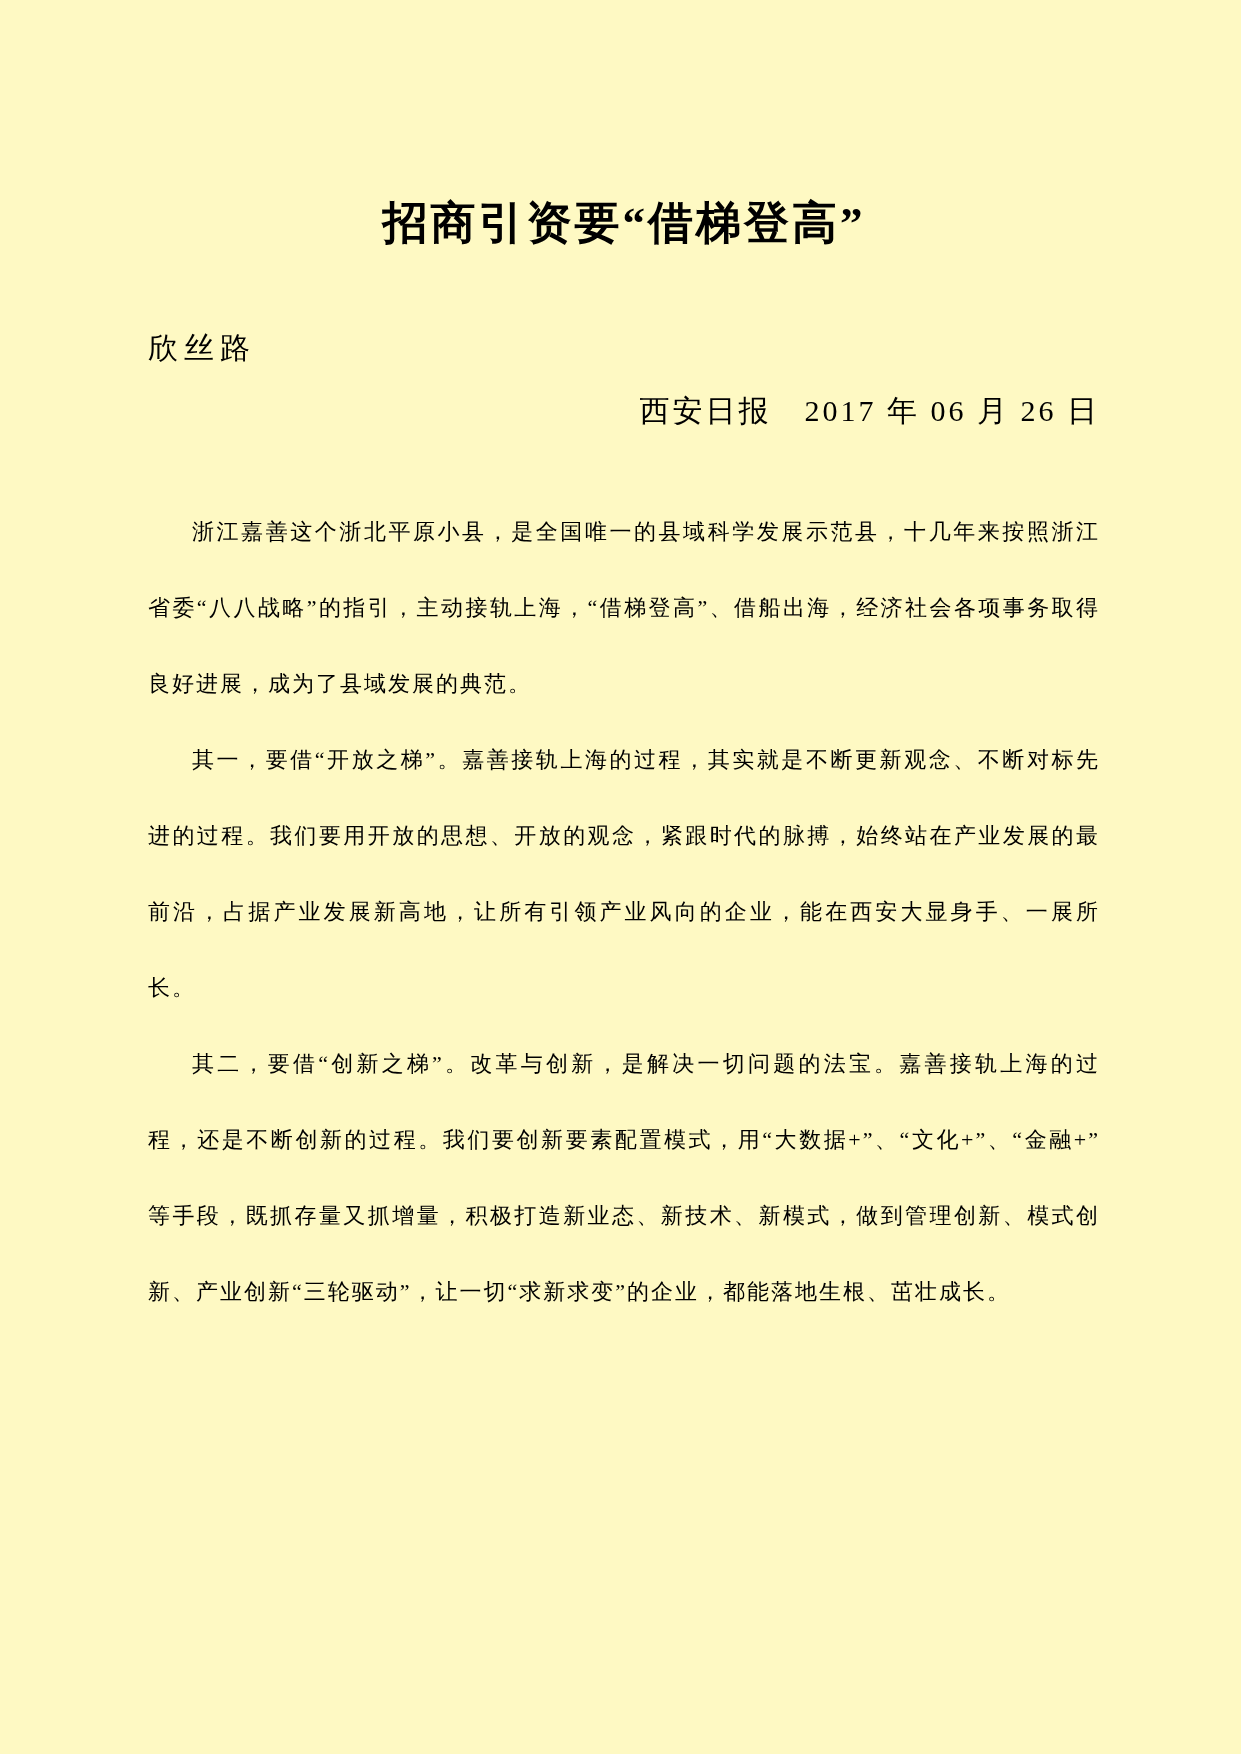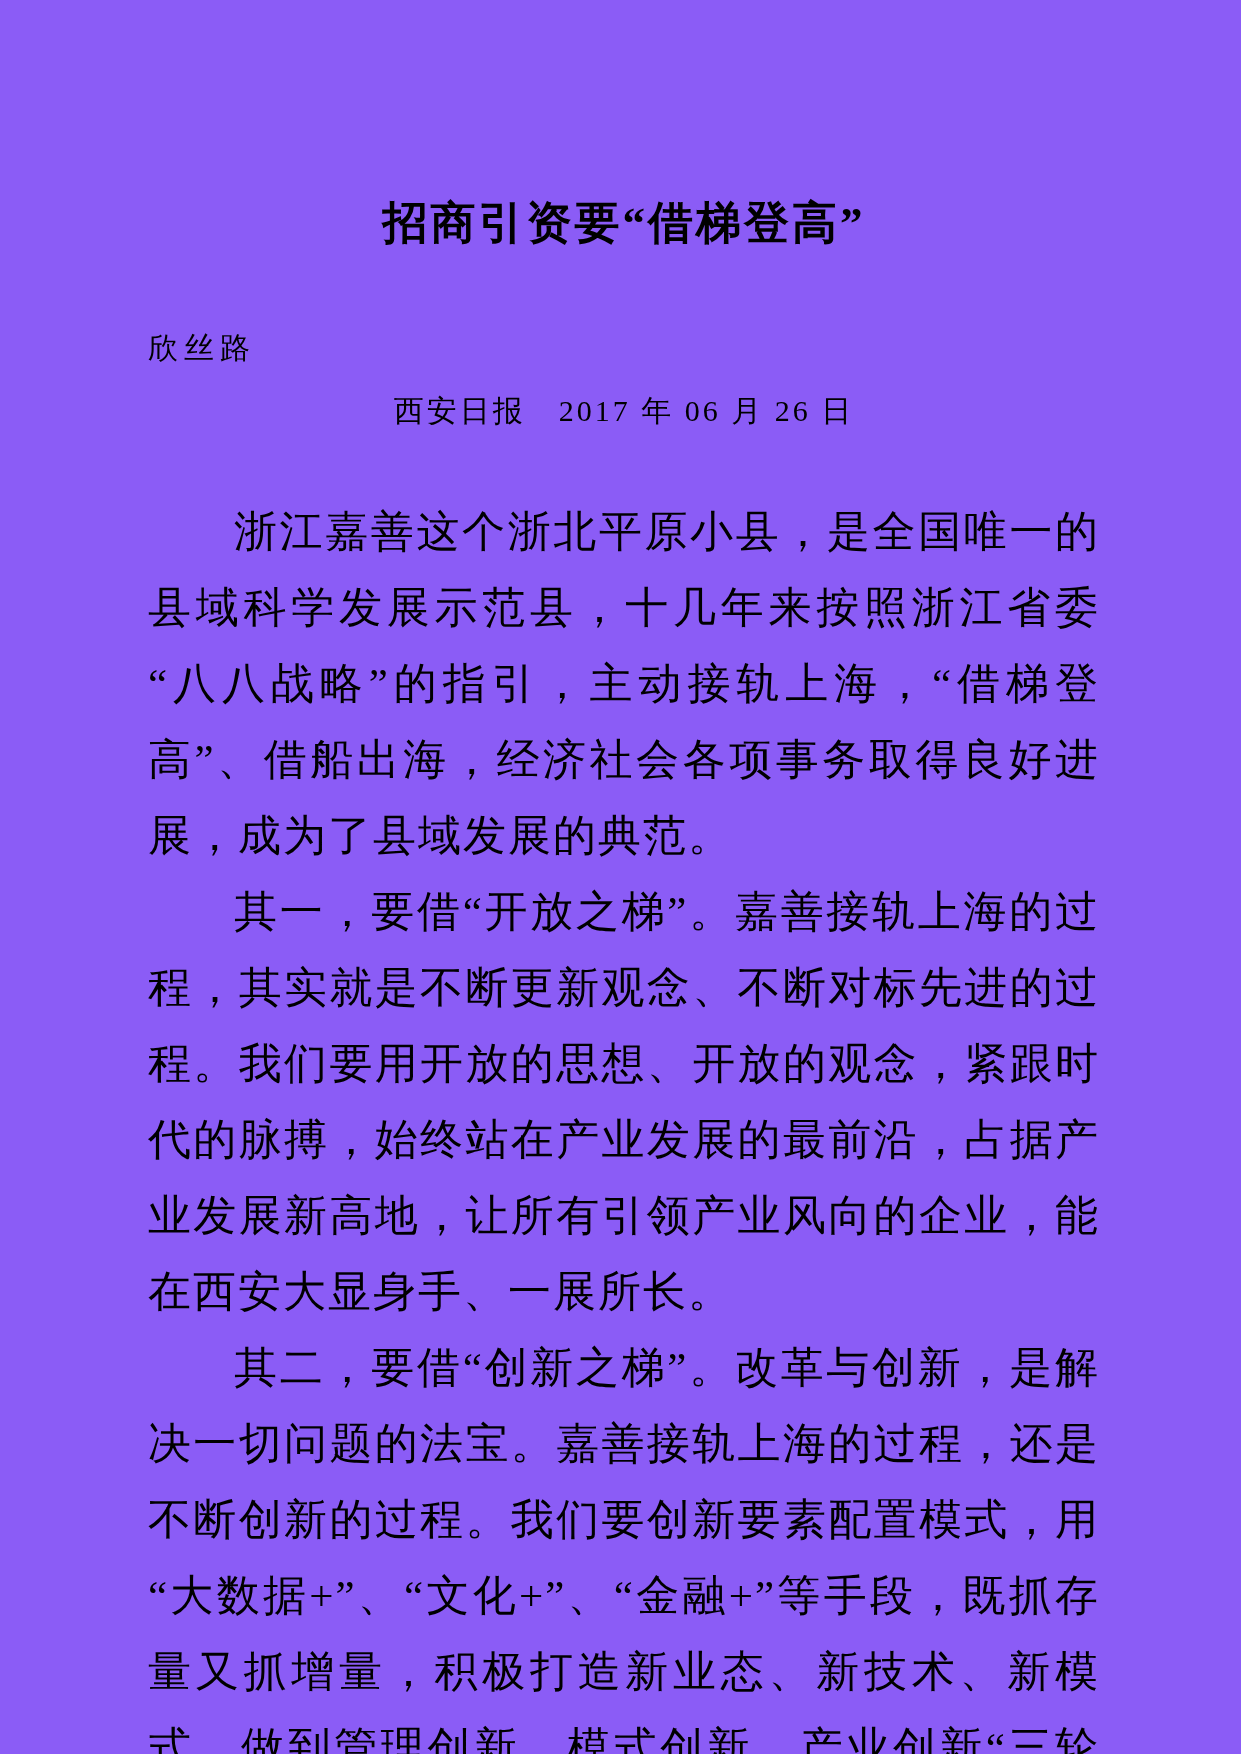--- a/index.html
+++ b/index.html
@@ -4,21 +4,21 @@
 <style>
   html, body {
     margin: 0;
     padding: 0;
     background: #ffffff;
   }
   .page {
     position: relative;
     width: 1241px;
     height: 1754px;
-    background: #8b5cf6;
+    background: #fef9c3;
     color: #000000;
     font-family: "Liberation Serif", "DejaVu Serif", serif;
     overflow: hidden;
     box-sizing: border-box;
     padding: 196px 141px 0 148px;
   }
   .doc-title {
     text-align: center;
     font-size: 45px;
     font-weight: bold;
@@ -27,28 +27,28 @@
     margin: 0 0 78px 0;
     white-space: nowrap;
   }
   .doc-author {
     font-size: 30px;
     font-weight: normal;
     letter-spacing: 6px;
     margin: 0 0 22px 0;
   }
   .doc-source {
-    text-align: center;
+    text-align: right;
     font-size: 30px;
     font-weight: normal;
     letter-spacing: 3px;
     margin: 0 0 62px 0;
   }
   .doc-body p {
-    font-size: 43px;
+    font-size: 22px;
     line-height: 76px;
     letter-spacing: 2px;
     text-align: justify;
     text-justify: inter-ideograph;
     text-indent: 2em;
     margin: 0;
   }
 </style>
 </head>
 <body>

